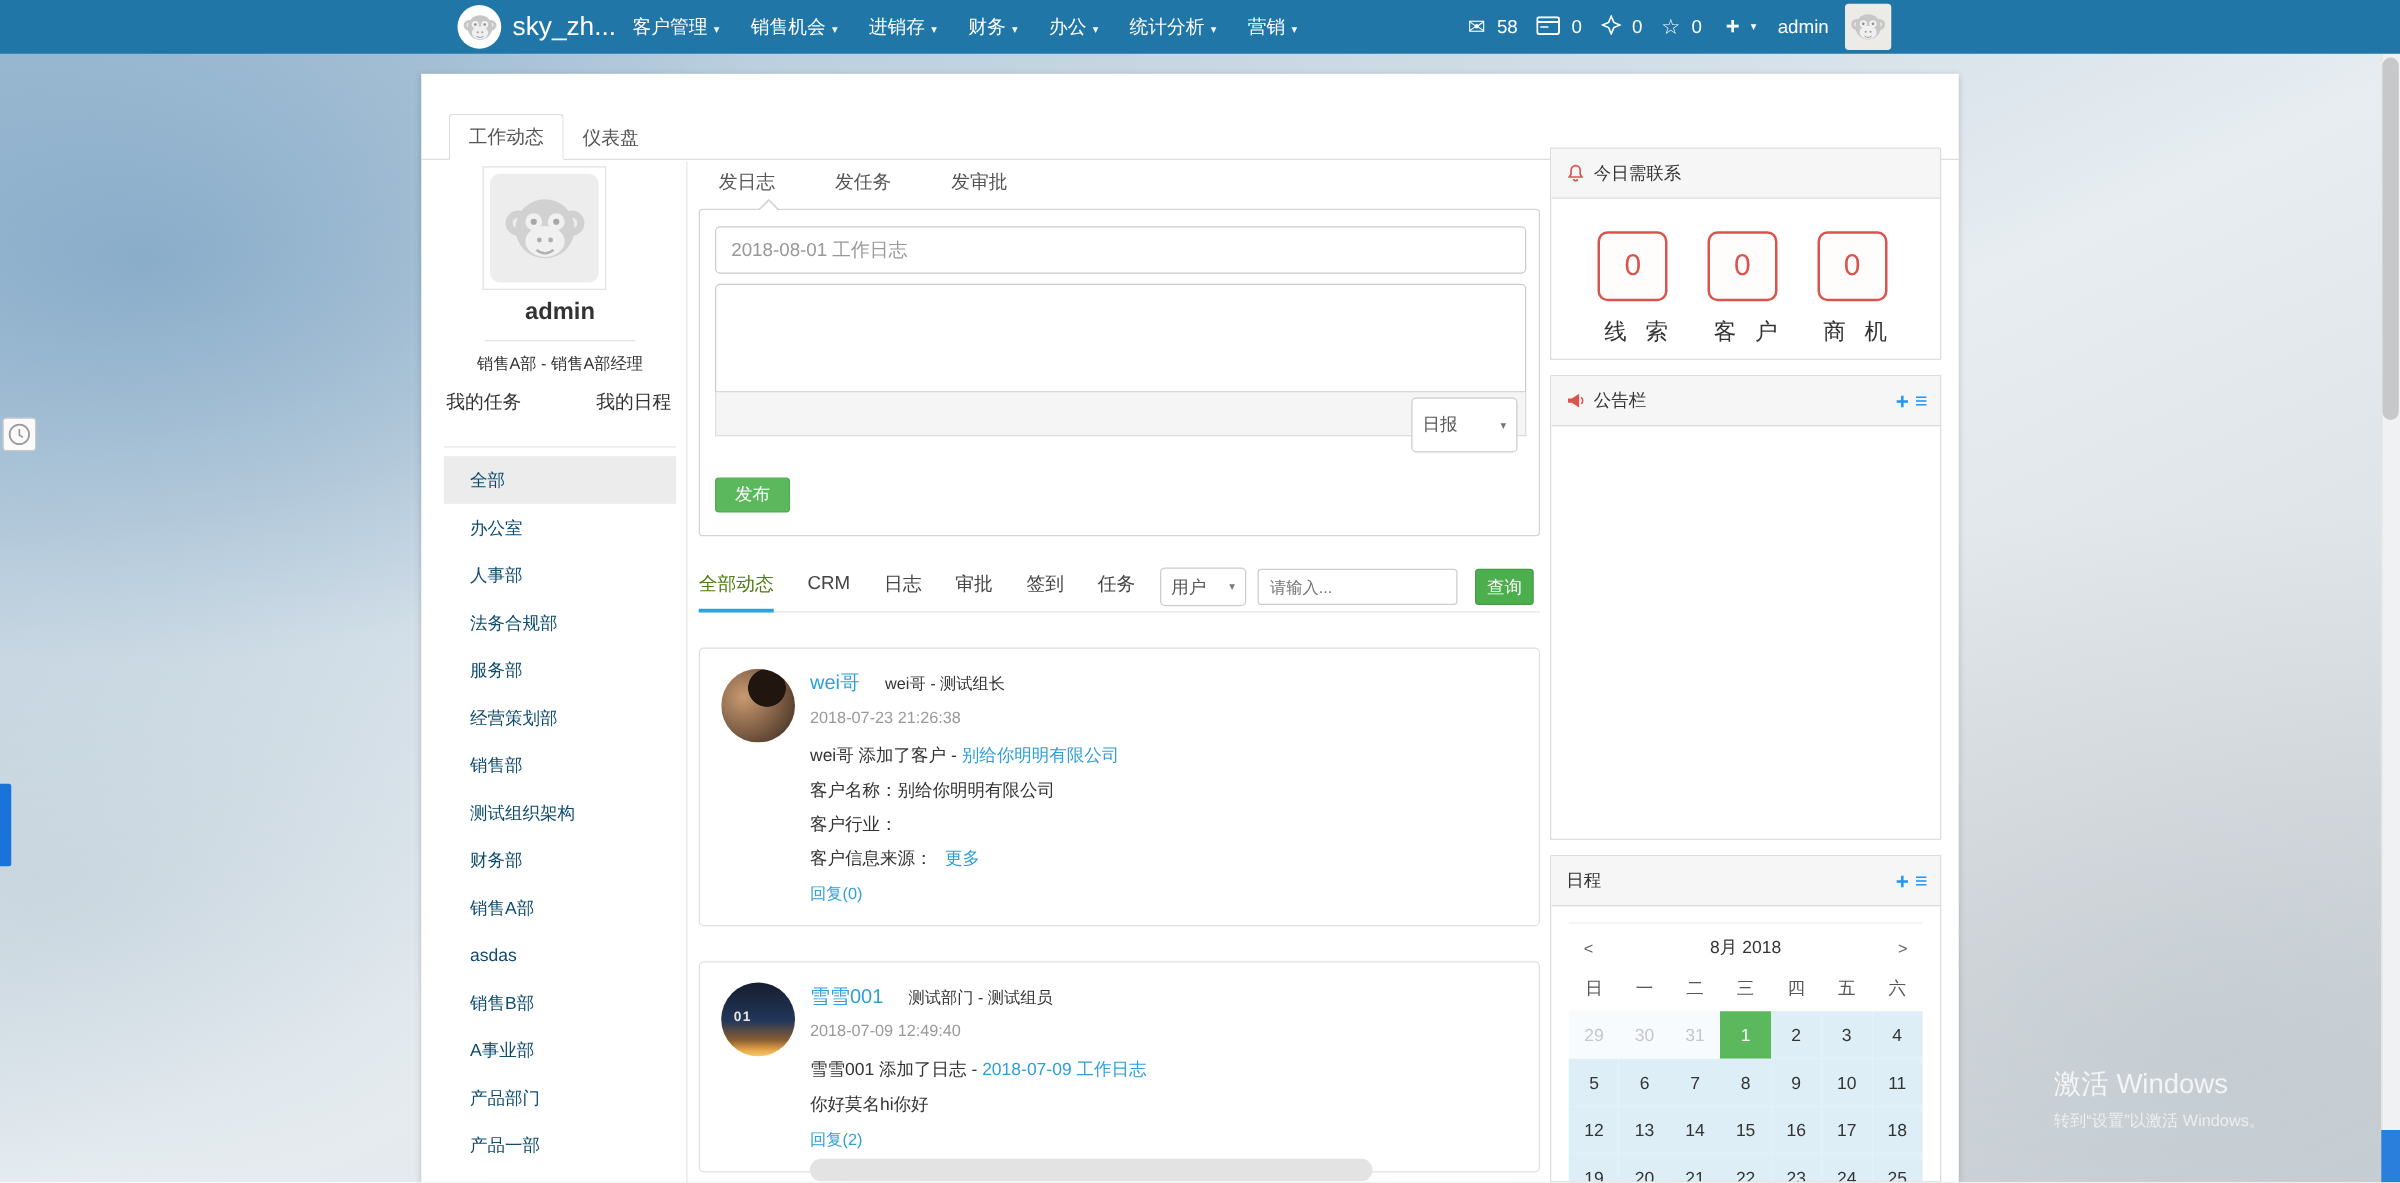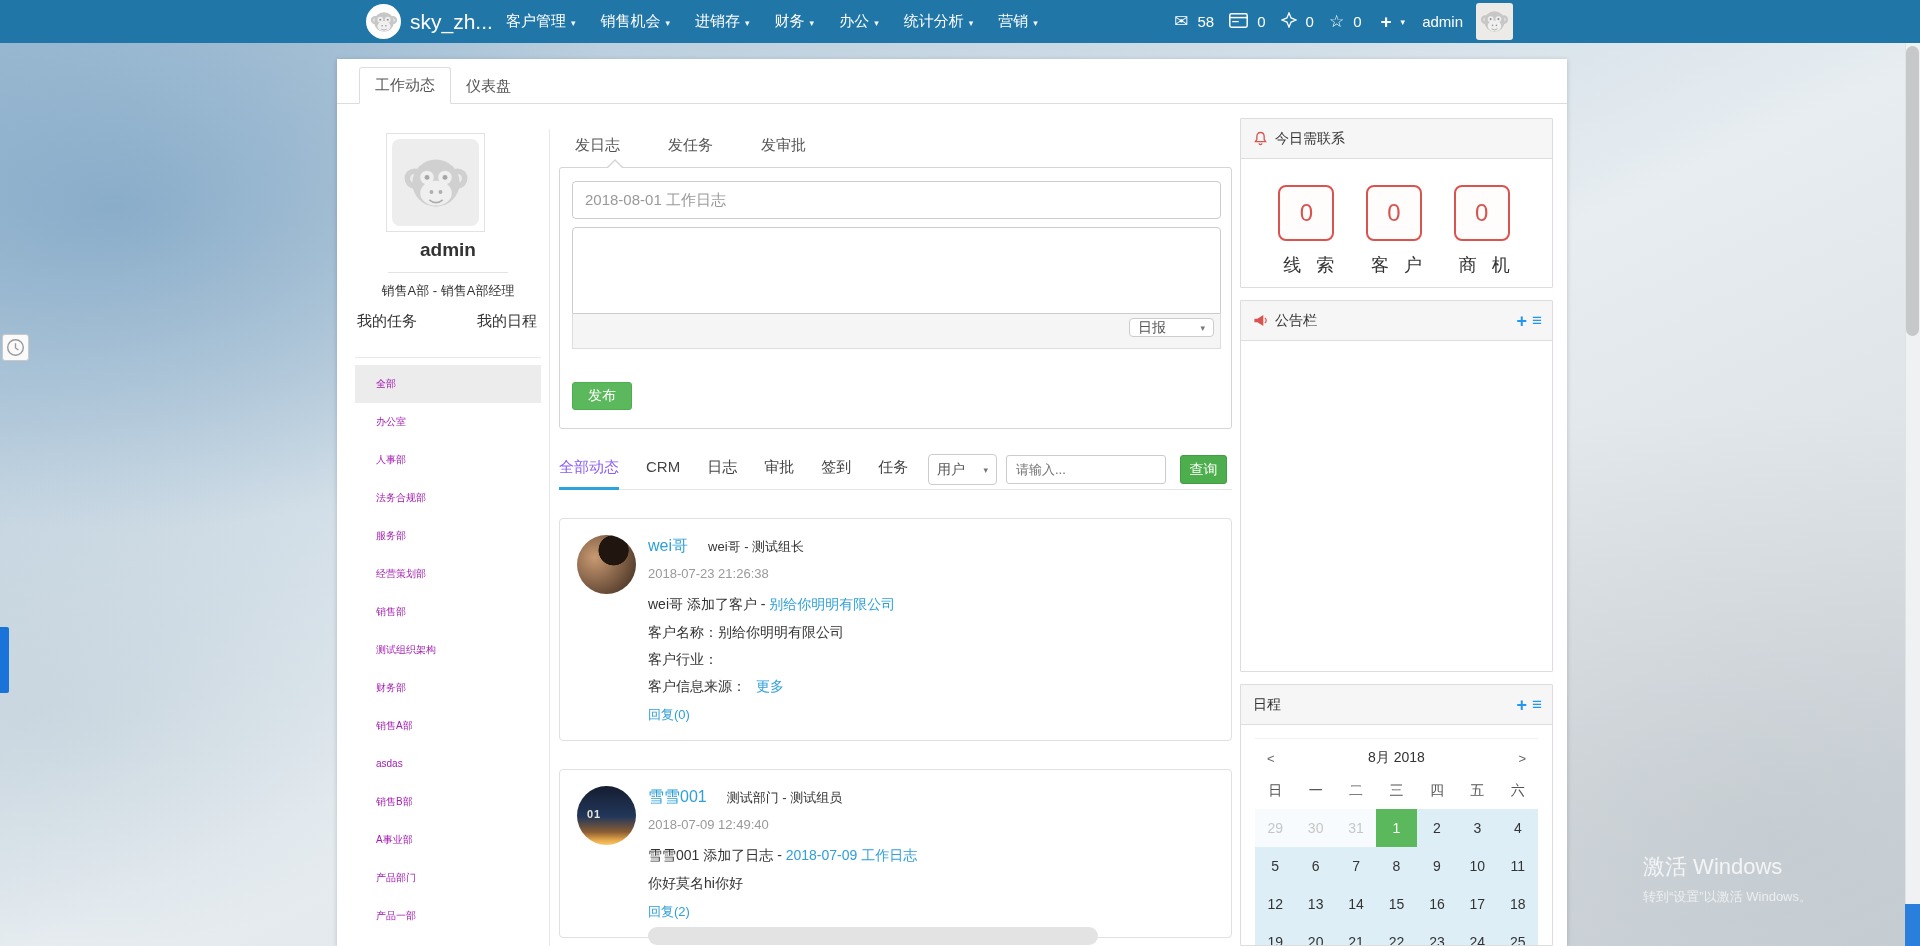--- a/index.html
+++ b/index.html
@@ -26,55 +26,55 @@
   .nav-plus{font-size:19px;font-weight:bold;margin-left:4px;}
   .nav-caret{font-size:9px;margin-right:8px;}
   .nav-user{margin-right:4px;}
   .avatar-box{width:37px;height:37px;background:#edebe8;border-radius:3px;padding:3px;}
   .avatar-box svg{width:31px;height:31px;}
   
   .clock-btn{position:absolute;left:2px;top:334px;width:27px;height:27px;background:#fafafa;border:1px solid #c9c9c9;border-radius:3px;display:flex;align-items:center;justify-content:center;z-index:4;cursor:pointer;}
   .side-tab{position:absolute;left:0;top:627px;width:9px;height:66px;background:#1a73d9;border-radius:0 2px 2px 0;z-index:4;cursor:pointer;}
   
   .card{position:absolute;left:337px;top:59px;width:1230px;height:887px;background:#fff;box-shadow:0 1px 5px rgba(0,0,0,.18);overflow:hidden;}
-  .main-tabs{position:absolute;left:0;top:0;width:100%;height:45px;border-bottom:1px solid #ddd;display:flex;align-items:flex-end;padding-left:22px;}
+  .main-tabs{position:absolute;left:0;top:0;width:100%;height:69px;border-bottom:1px solid #ddd;display:flex;align-items:flex-end;padding-left:22px;}
   .mtab{font-size:15px;color:#555;padding:8px 15px;margin-bottom:-1px;cursor:pointer;}
   .mtab.active{background:#fff;border:1px solid #ddd;border-bottom:1px solid #fff;border-radius:3px 3px 0 0;}
   
   .left-col{position:absolute;left:18px;top:70px;width:186px;height:810px;}
   .avatar-frame{position:absolute;top:4px;left:31px;width:99px;height:99px;border:1px solid #e2e2e2;background:#fff;padding:5px;}
   .avatar-inner{width:100%;height:100%;background:#ededed;border-radius:8px;display:flex;align-items:center;justify-content:center;}
   .avatar-inner svg{width:72px;height:72px;opacity:.75;}
   .profile-name{position:absolute;top:110px;width:100%;text-align:center;font-size:19px;font-weight:bold;color:#333;}
   .divider1{position:absolute;top:143px;left:33px;width:120px;border-top:1px solid #e3e3e3;}
   .profile-title{position:absolute;top:153px;width:100%;text-align:center;font-size:13px;color:#333;}
   .profile-links{position:absolute;top:183px;left:2px;right:4px;display:flex;justify-content:space-between;font-size:15px;color:#333;gap:26px;}
   .profile-links span{cursor:pointer;}
   .divider2{position:absolute;top:228px;left:0;width:100%;border-top:1px solid #e8e8e8;}
   .dept-list{position:absolute;top:236px;left:0;width:100%;list-style:none;}
-  .dept{height:38px;line-height:38px;padding-left:21px;font-size:10px;color:#a21caf;cursor:pointer;}
+  .dept{height:38px;line-height:38px;padding-left:21px;font-size:14px;color:#0c4a6e;cursor:pointer;}
   .dept.active{background:#ececec;}
   
   .mid-col{position:absolute;left:212px;top:70px;bottom:0;width:683px;border-left:1px solid #e8e8e8;padding-left:9px;}
   .ptabs{display:flex;gap:48px;padding:7px 0 0 16px;font-size:15px;color:#555;}
   .ptab{cursor:pointer;}
   .pub-panel{position:relative;margin-top:12px;width:673px;height:262px;border:1px solid #d5d5d5;border-radius:3px;background:#fff;}
   .pub-panel::before{content:"";position:absolute;top:-9px;left:46px;border-left:9px solid transparent;border-right:9px solid transparent;border-bottom:9px solid #d5d5d5;}
   .pub-panel::after{content:"";position:absolute;top:-7px;left:48px;border-left:7px solid transparent;border-right:7px solid transparent;border-bottom:7px solid #fff;}
   .pub-title{position:absolute;top:13px;left:12px;width:649px;height:38px;border:1px solid #ccc;border-radius:4px;padding:0 12px;font-size:15px;color:#999;font-family:inherit;outline:none;}
   .pub-text{position:absolute;top:59px;left:12px;width:649px;height:87px;border:1px solid #ccc;border-radius:4px 4px 0 0;resize:none;outline:none;font-family:inherit;}
   .pub-toolbar{position:absolute;top:146px;left:12px;width:649px;height:35px;background:#f5f5f5;border:1px solid #ddd;border-top:none;}
   .fake-select{display:flex;align-items:center;justify-content:space-between;border:1px solid #ccc;border-radius:4px;background:#fff;color:#555;font-size:14px;padding:0 8px;cursor:pointer;}
   .sel-caret{font-size:9px;color:#777;margin-left:8px;}
-  .type-select{position:absolute;right:6px;top:4px;width:85px;height:19px;}
+  .type-select{position:absolute;right:6px;top:4px;width:85px;height:44px;}
   .pub-submit{position:absolute;left:12px;bottom:18px;height:28px;padding:0 15px;background:#5cb85c;border:1px solid #4cae4c;border-radius:3px;color:#fff;font-size:14px;cursor:pointer;}
   .filter-row{position:relative;margin-top:25px;width:673px;height:36px;border-bottom:1px solid #e5e5e5;}
   .filters{display:flex;gap:27px;font-size:15px;color:#444;padding-top:4px;}
   .filter{cursor:pointer;padding-bottom:10px;}
-  .filter.active{color:#8b5cf6;border-bottom:3px solid #2ca3dd;}
+  .filter.active{color:#4d7c0f;border-bottom:3px solid #2ca3dd;}
   .user-select{position:absolute;right:235px;top:0;width:69px;height:31px;}
   .search-input{position:absolute;right:66px;top:1px;width:160px;height:29px;border:1px solid #ccc;border-radius:3px;padding:0 9px;font-size:13px;outline:none;font-family:inherit;}
   .search-btn{position:absolute;right:5px;top:1px;width:47px;height:29px;background:#4cae4c;border:1px solid #449d44;border-radius:3px;color:#fff;font-size:14px;cursor:pointer;}
   
   .feed-card{position:relative;width:673px;border:1px solid #e0e0e0;border-radius:4px;background:#fff;margin-top:28px;padding:17px 20px 16px 88px;min-height:120px;}
   .avatar{position:absolute;left:17px;top:16px;width:59px;height:59px;border-radius:50%;overflow:hidden;cursor:pointer;}
   .av1{background:radial-gradient(circle at 62% 26%, #20160f 0 26%, rgba(0,0,0,0) 27%),radial-gradient(circle at 30% 38%, #c99a72, #7a5a42 55%, #35261b 100%);}
   .av2{background:linear-gradient(180deg,#151d30 0%,#22375a 52%,#8a5d33 78%,#e8a84a 92%,#f6c969 100%);}
   .avatar-badge{position:absolute;left:10px;top:22px;color:#e8e4da;font-size:11px;font-weight:bold;letter-spacing:1px;}
   .feed-head{display:flex;align-items:baseline;}

